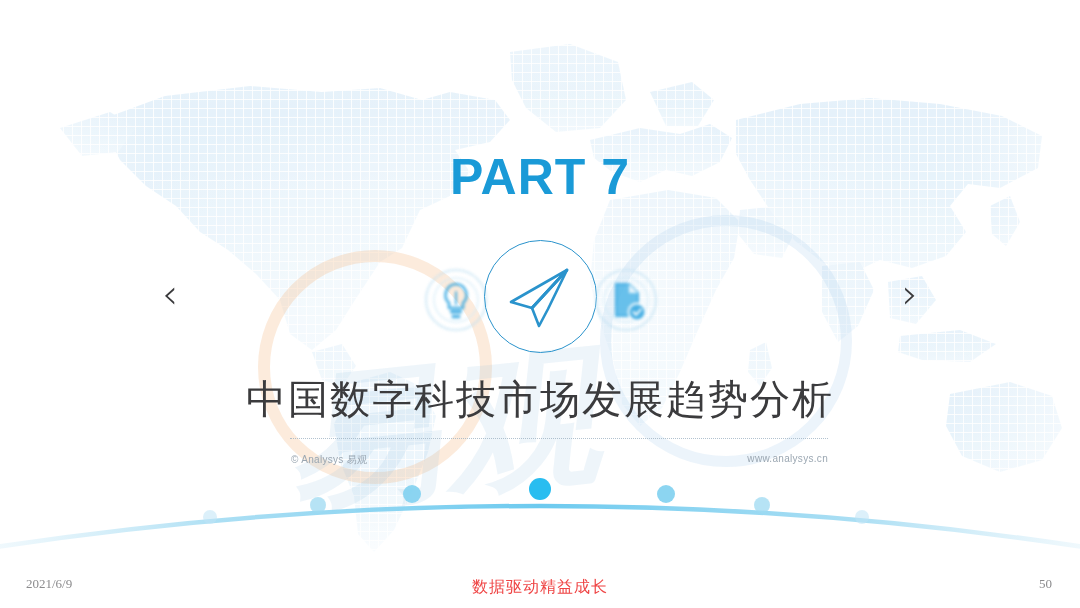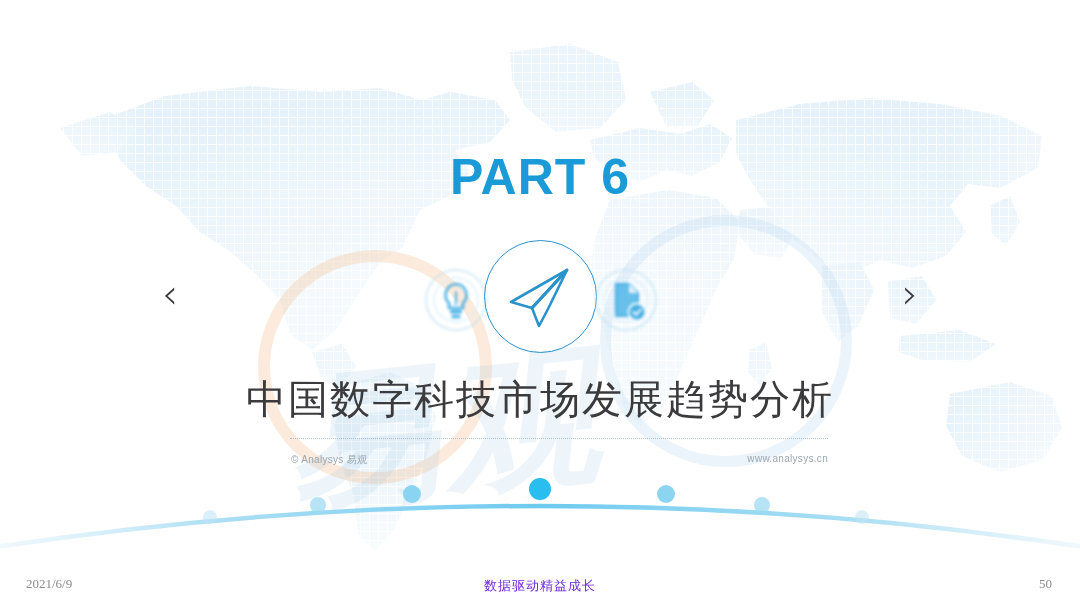--- a/index.html
+++ b/index.html
@@ -232,22 +232,22 @@
     font-size: 13px;
     color: #8b8b8d;
     font-family: "Liberation Serif", serif;
   }
   .bb-center {
     position: absolute;
     left: 0;
     top: 13px;
     width: 1080px;
     text-align: center;
-    font-size: 13px;
-    color: #6d28d9;
+    font-size: 16px;
+    color: #ef4444;
     letter-spacing: 1px;
   }
   .bb-page {
     position: absolute;
     right: 28px;
     top: 12px;
     font-size: 13px;
     color: #8b8b8d;
     font-family: "Liberation Serif", serif;
   }
@@ -316,21 +316,21 @@
     <div class="map-fade"></div>
   </div>
 
   <div class="watermark-arc"></div>
   <div class="watermark-arc2"></div>
   <div class="watermark-text">易观</div>
 
   <div class="nav-arrow nav-prev">‹</div>
   <div class="nav-arrow nav-next">›</div>
 
-  <div class="part-label">PART 6</div>
+  <div class="part-label">PART 7</div>
 
   <div class="icon-row">
 
     <div class="icon-side icon-left">
       <svg width="72" height="72" viewBox="0 0 72 72" xmlns="http://www.w3.org/2000/svg">
         <circle cx="36" cy="36" r="30" fill="none" stroke="#bfe0f2" stroke-width="1.6"></circle>
         <circle cx="36" cy="36" r="22" fill="none" stroke="#d4ecf8" stroke-width="1.4"></circle>
         <path d="M36 20 a11 11 0 0 1 7 19 v5 h-14 v-5 a11 11 0 0 1 7 -19 z" fill="none" stroke="#2aa3e0" stroke-width="2.6" stroke-linejoin="round"></path>
         <rect x="30" y="46" width="12" height="3.4" rx="1.4" fill="#2aa3e0"></rect>
         <rect x="31.5" y="51" width="9" height="3.2" rx="1.4" fill="#2aa3e0"></rect>

